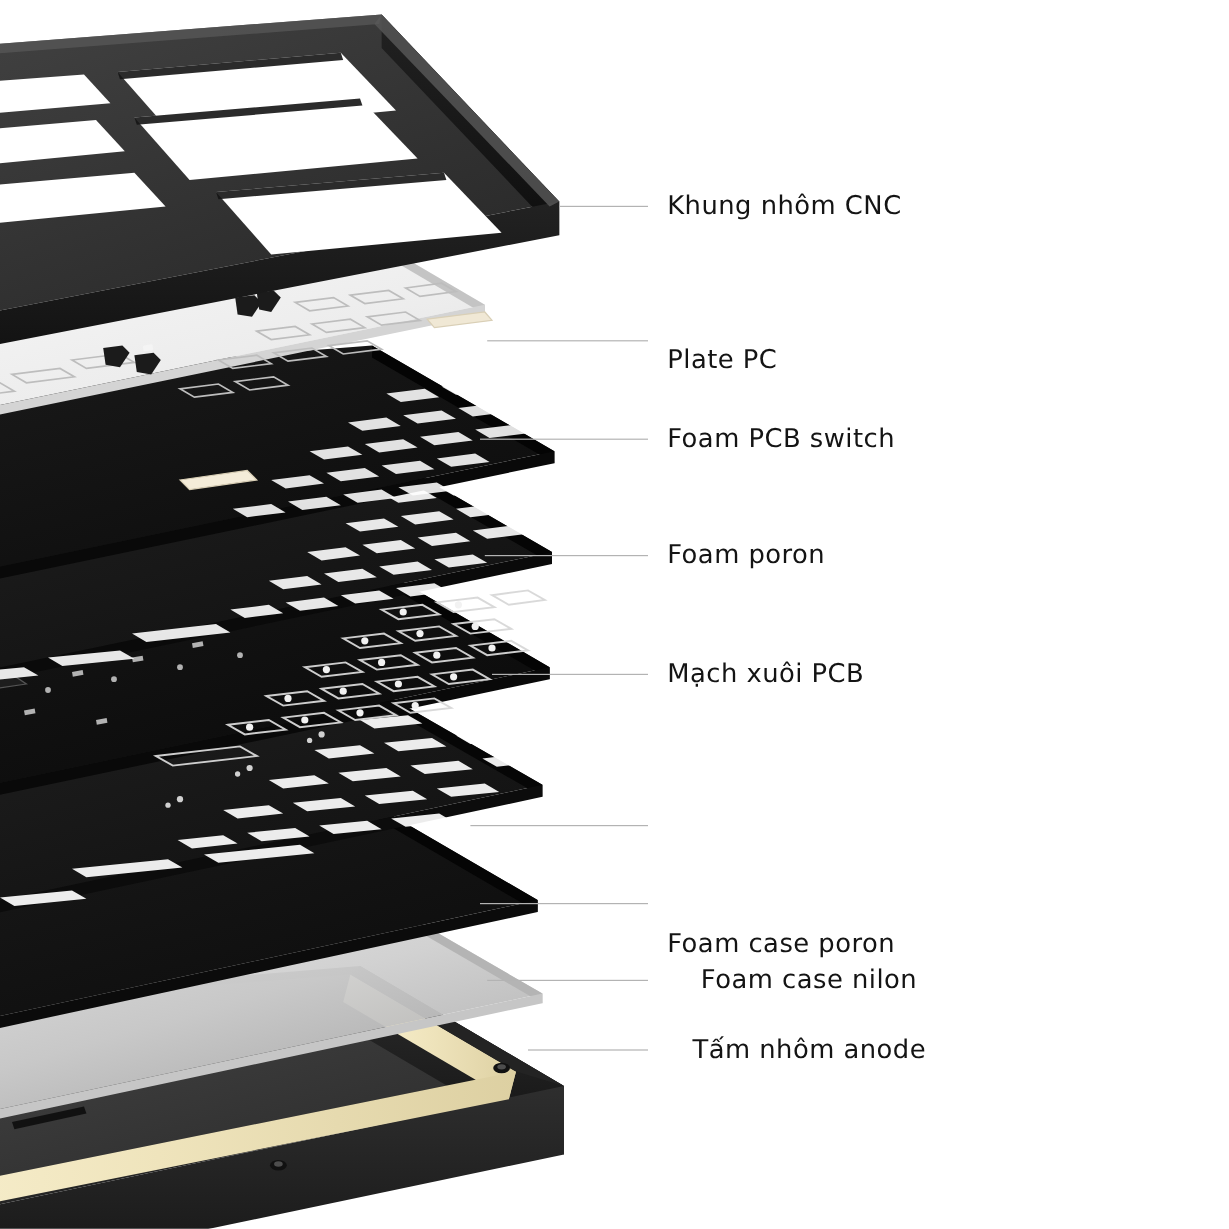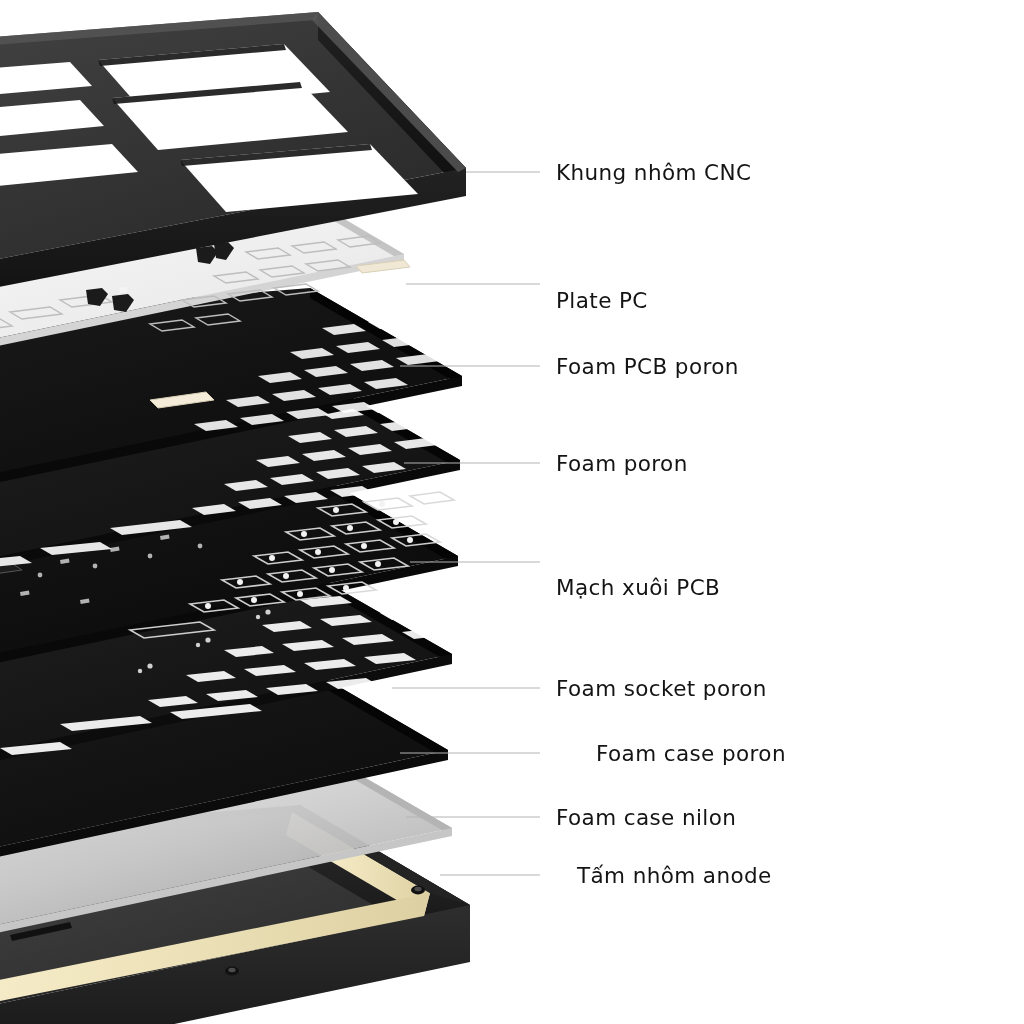--- a/index.html
+++ b/index.html
@@ -359,35 +359,34 @@
 
   <div class="labels">
 
     <div class="leader" style="left:466px;top:172px;width:74px;"></div>
     <div class="lbl" style="top:172px;">Khung nhôm CNC</div>
 
     <div class="leader" style="left:406px;top:284px;width:134px;"></div>
     <div class="lbl" style="top:300px;">Plate PC</div>
 
     <div class="leader" style="left:400px;top:366px;width:140px;"></div>
-    <div class="lbl" style="top:366px;">Foam PCB poron</div>
+    <div class="lbl" style="top:366px;">Foam PCB switch</div>
 
     <div class="leader" style="left:404px;top:463px;width:136px;"></div>
     <div class="lbl" style="top:463px;">Foam poron</div>
 
     <div class="leader" style="left:410px;top:562px;width:130px;"></div>
-    <div class="lbl" style="top:562px;margin-top:25px;">Mạch xuôi PCB</div>
+    <div class="lbl" style="top:562px;">Mạch xuôi PCB</div>
 
     <div class="leader" style="left:392px;top:688px;width:148px;"></div>
-    <div class="lbl" style="top:688px;">Foam socket poron</div>
 
     <div class="leader" style="left:400px;top:753px;width:140px;"></div>
-    <div class="lbl" style="top:753px;margin-left:40px;">Foam case poron</div>
+    <div class="lbl" style="top:787px;">Foam case poron</div>
 
     <div class="leader" style="left:406px;top:817px;width:134px;"></div>
-    <div class="lbl" style="top:817px;">Foam case nilon</div>
+    <div class="lbl" style="top:817px;margin-left:28px;">Foam case nilon</div>
 
     <div class="leader" style="left:440px;top:875px;width:100px;"></div>
     <div class="lbl" style="top:875px;margin-left:21px;">Tấm nhôm anode</div>
 
   </div>
 
 </div>
 
 </body></html>

